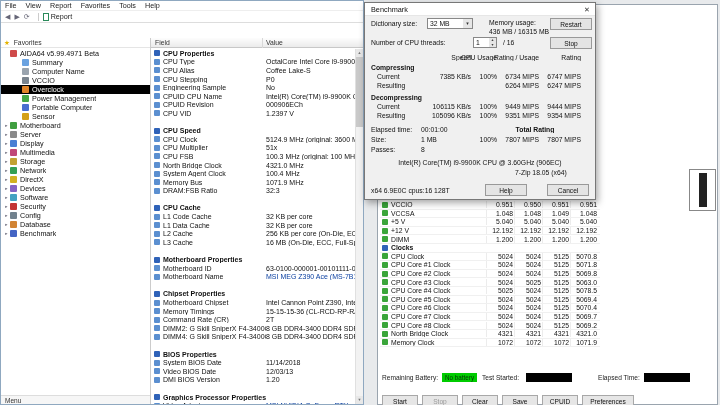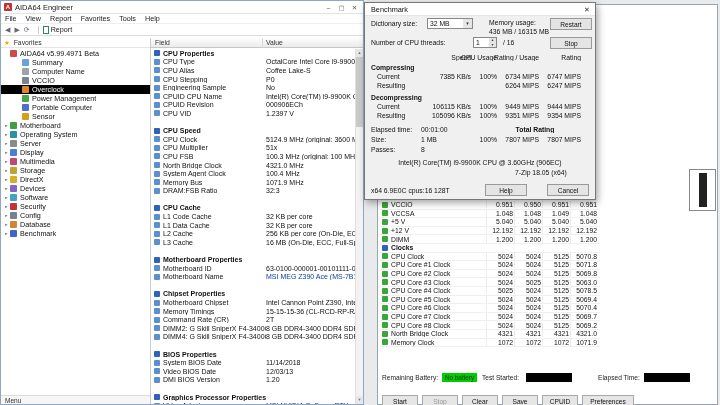--- a/index.html
+++ b/index.html
@@ -128,29 +128,20 @@
   .c-ru{left:124px;width:50px}
   .c-rating{left:166px;width:50px}
   .c-ev{left:56px;width:60px;text-align:left}
   .c-total{left:124px;width:92px;text-align:center;font-weight:bold}
   .c-center{left:0;right:0;text-align:center}
 </style>
 </head>
 <body>
 
 <div class="main-window">
-  <div class="titlebar">
-    <span class="app-icon">A</span>
-    <span>AIDA64 Engineer</span>
-    <span class="win-controls">
-      <span class="wc">–</span>
-      <span class="wc">▢</span>
-      <span class="wc">✕</span>
-    </span>
-  </div>
   <div class="menubar" id="menubar"><span class="menu-item">File</span><span class="menu-item">View</span><span class="menu-item">Report</span><span class="menu-item">Favorites</span><span class="menu-item">Tools</span><span class="menu-item">Help</span></div>
   <div class="toolbar">
     <span class="tb-icon">◀</span>
     <span class="tb-icon">▶</span>
     <span class="tb-icon">⟳</span>
     <span class="tb-sep"></span>
     <span class="report-btn">
       <span class="report-icon"></span>
       <span>Report</span>
     </span>
@@ -202,42 +193,42 @@
             <span class="ticon sensor-tree-icon"></span>
             <span class="tlabel">Sensor</span>
           </div>
           <div class="tree-row">
             <span class="tarrow">▸</span>
             <span class="ticon motherboard-icon"></span>
             <span class="tlabel">Motherboard</span>
           </div>
           <div class="tree-row">
             <span class="tarrow">▸</span>
-            <span class="ticon os-icon"></span>
-            <span class="tlabel">Operating System</span>
-          </div>
-          <div class="tree-row">
-            <span class="tarrow">▸</span>
             <span class="ticon server-icon"></span>
             <span class="tlabel">Server</span>
           </div>
           <div class="tree-row">
             <span class="tarrow">▸</span>
             <span class="ticon display-icon"></span>
             <span class="tlabel">Display</span>
           </div>
           <div class="tree-row">
             <span class="tarrow">▸</span>
             <span class="ticon multimedia-icon"></span>
             <span class="tlabel">Multimedia</span>
           </div>
           <div class="tree-row">
             <span class="tarrow">▸</span>
             <span class="ticon storage-icon"></span>
             <span class="tlabel">Storage</span>
+          </div>
+          <div class="tree-row">
+            <span class="tarrow">▸</span>
+            <span class="ticon network-icon"></span>
+            <span class="tlabel">Network</span>
           </div>
           <div class="tree-row">
             <span class="tarrow">▸</span>
             <span class="ticon directx-icon"></span>
             <span class="tlabel">DirectX</span>
           </div>
           <div class="tree-row">
             <span class="tarrow">▸</span>
             <span class="ticon devices-icon"></span>
             <span class="tlabel">Devices</span>

